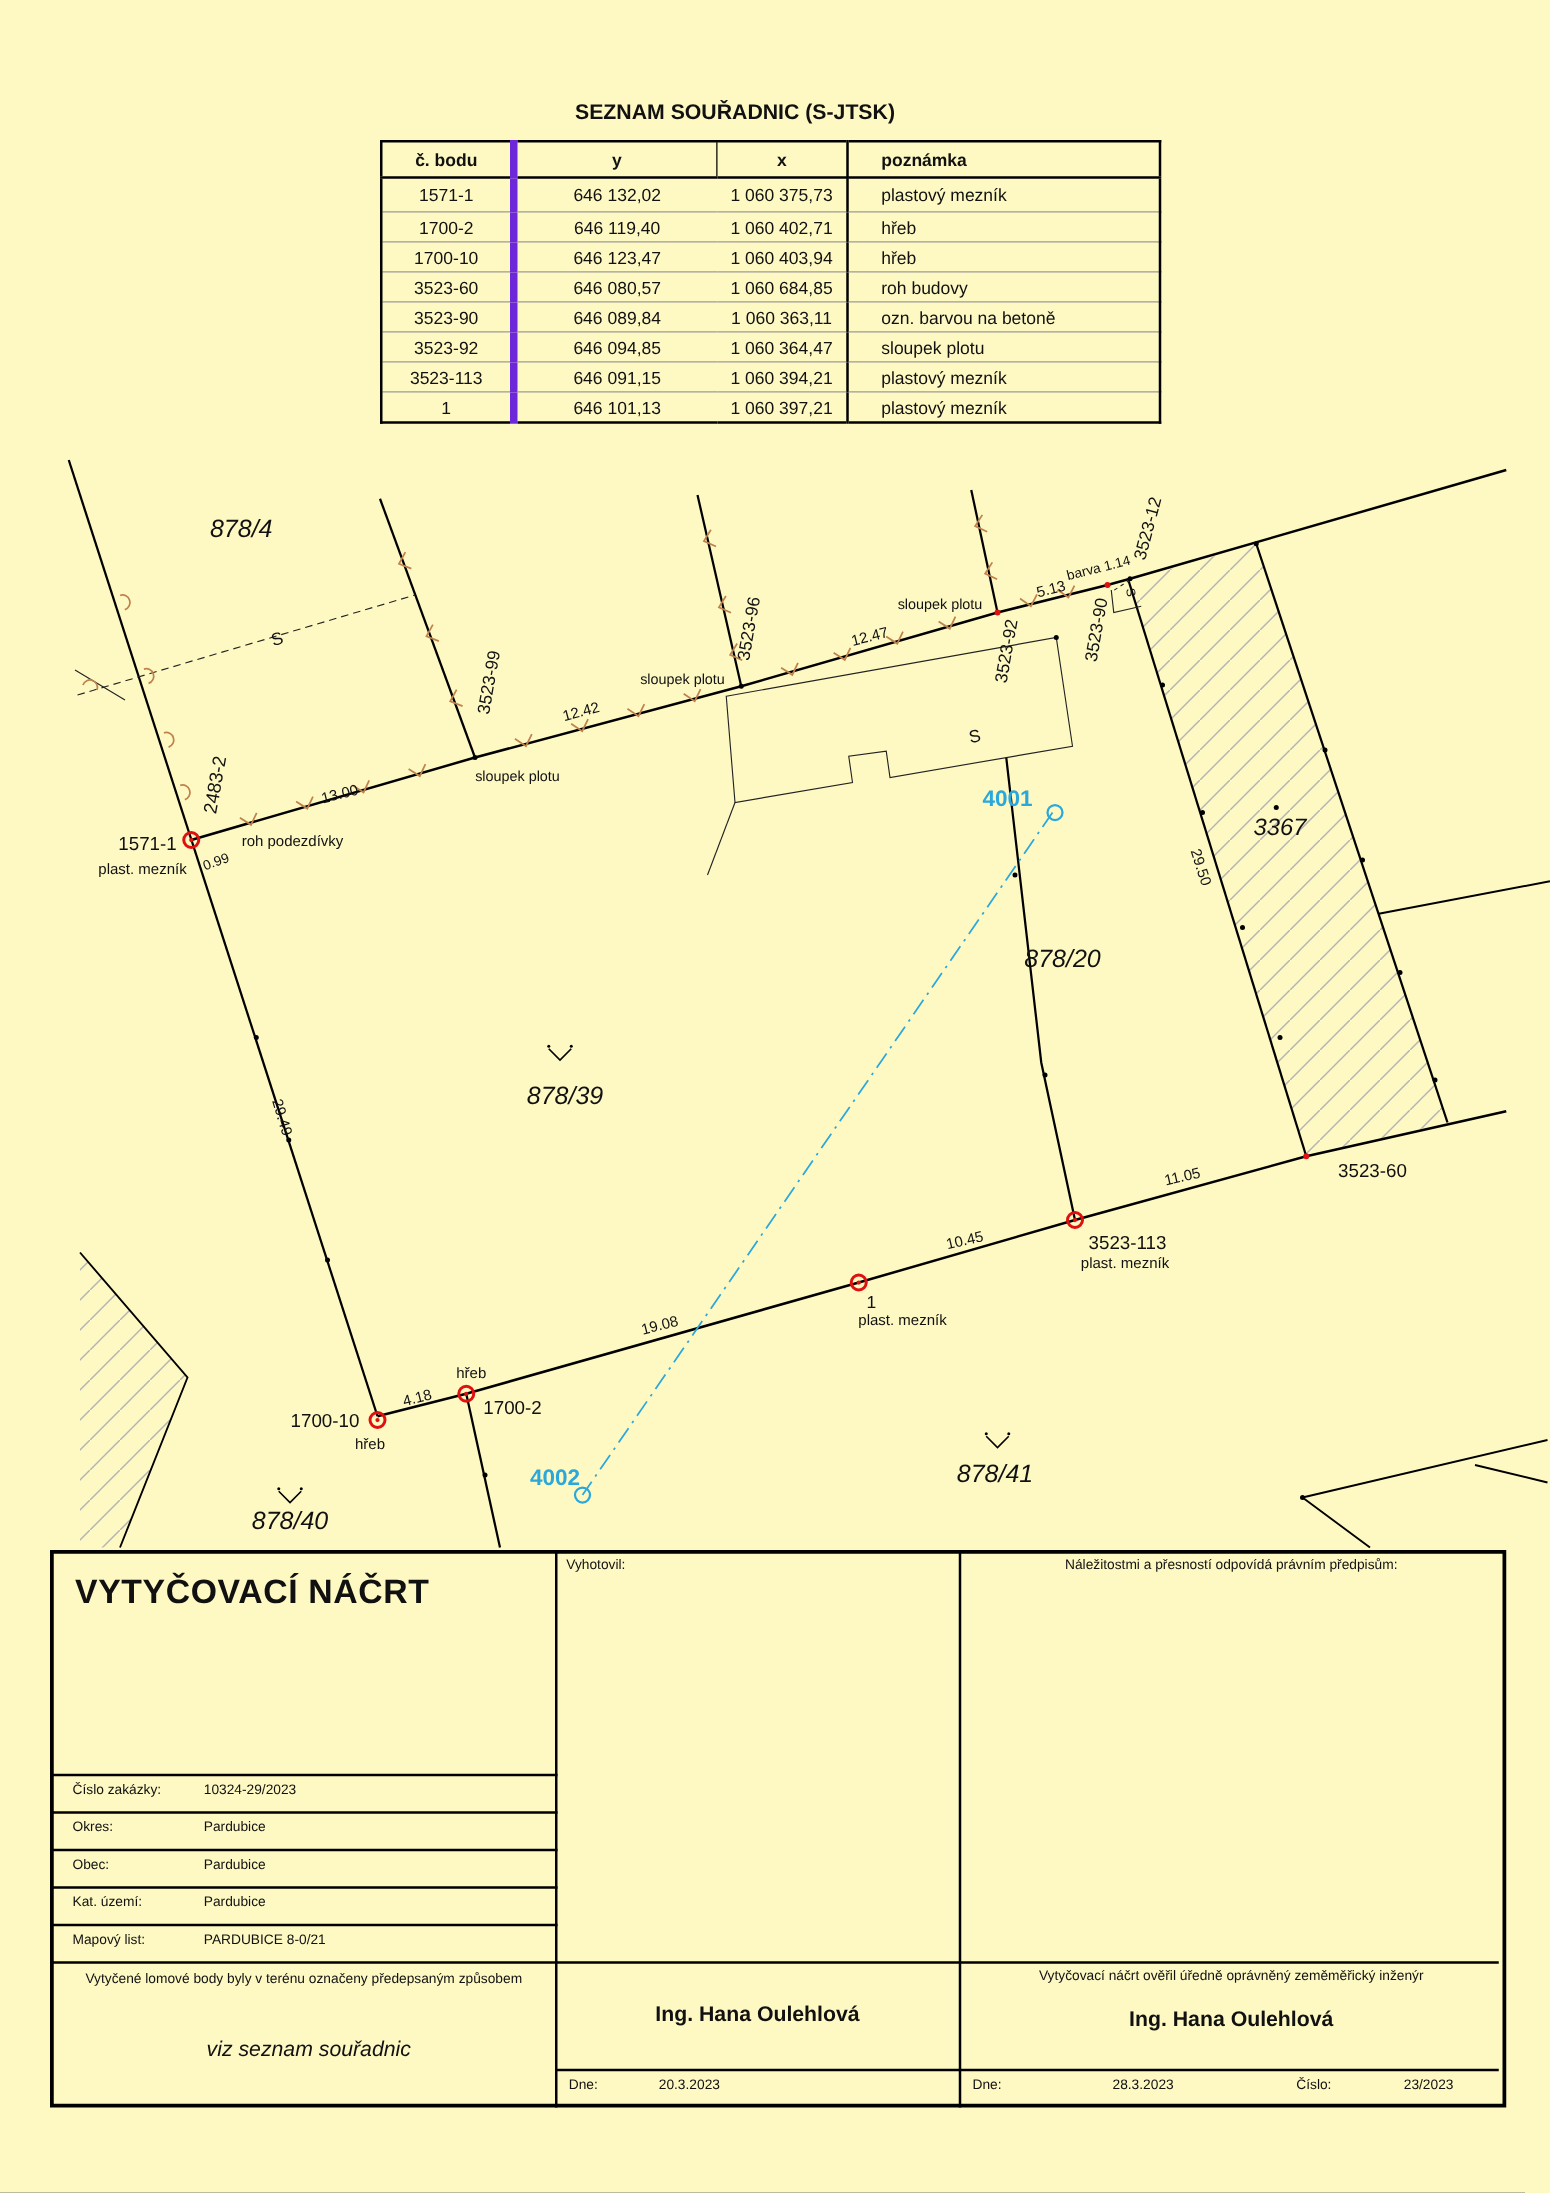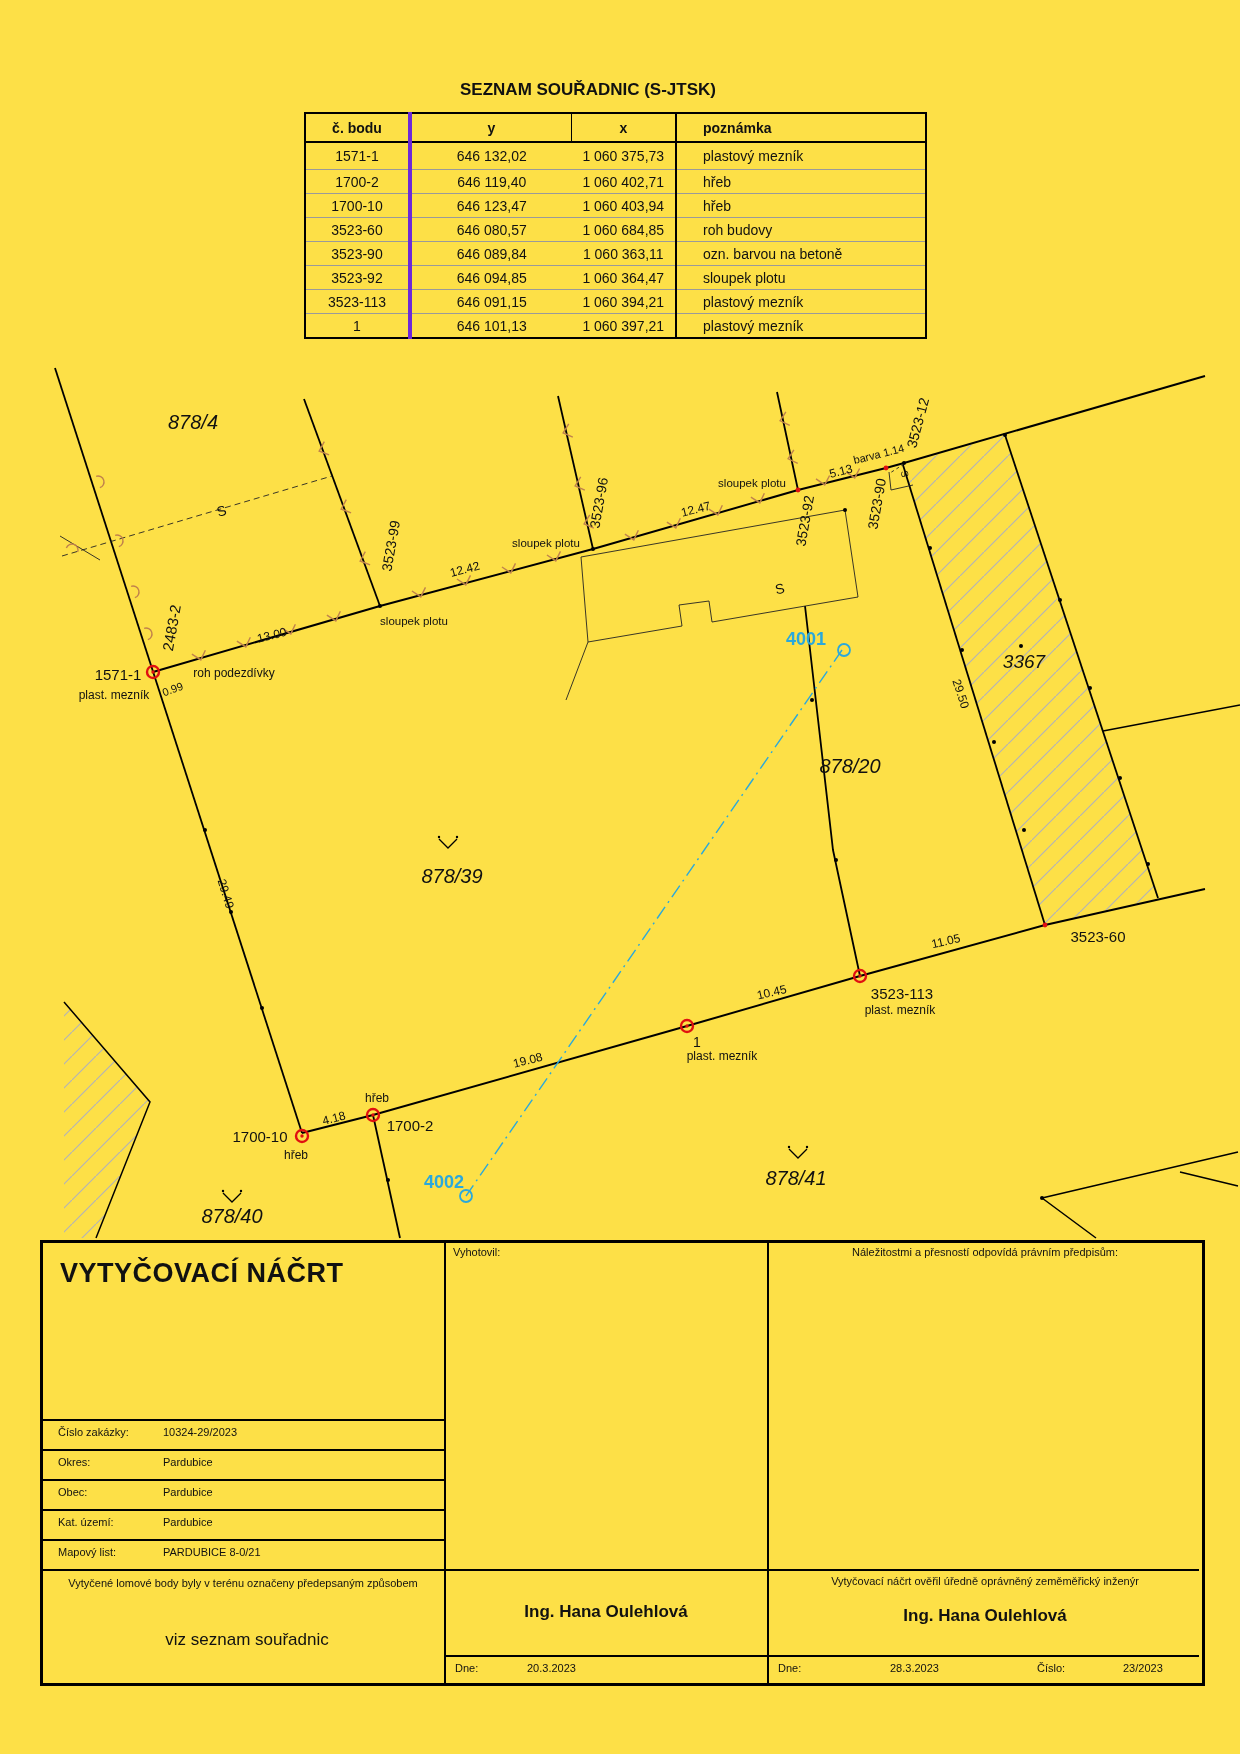--- a/index.html
+++ b/index.html
@@ -1,25 +1,25 @@
 <!DOCTYPE html>
 <html><head>
 <meta charset="utf-8">
 <style>
   html,body{margin:0;padding:0;background:#888;}
-  .page{position:relative;width:1240px;height:1754px;background:#fde047;margin:0 auto;
+  .page{position:relative;width:1240px;height:1754px;background:#fef9c3;margin:0 auto;
         font-family:"Liberation Sans",sans-serif;color:#111;overflow:hidden;}
   
   .tbl-title{position:absolute;left:304px;top:80px;width:568px;text-align:center;
              font-size:17px;font-weight:bold;}
   table.coords{position:absolute;left:304px;top:112px;width:568px;border-collapse:collapse;
                border:2.5px solid #000;table-layout:fixed;font-size:14px;}
   table.coords th,table.coords td{padding:0 6px;height:23px;overflow:hidden;white-space:nowrap;}
   table.coords thead th{font-weight:bold;height:27px;border-bottom:2.5px solid #000;}
-  table.coords .c0{width:90px;text-align:center;border-right:4px solid #6d28d9;}
+  table.coords .c0{width:90px;text-align:center;border-right:6px solid #6d28d9;}
   table.coords .c1{width:147px;text-align:center;}
   table.coords thead .c1{border-right:1.2px solid #000;}
   table.coords .c2{width:91px;text-align:center;border-right:2px solid #000;}
   table.coords .c3{width:216px;text-align:left;padding-left:26px;}
   table.coords tbody tr+tr td{border-top:1px solid #9a9a9a;}
   table.coords tbody tr:first-child td{border-top:1px solid #9a9a9a;height:26px;}
   
   svg.map{position:absolute;left:0;top:0;font-family:"Liberation Sans",sans-serif;}
   
   .tb-line{position:absolute;background:#000;}
@@ -282,21 +282,21 @@
     <div class="tb-text" style="left:58px;top:1456px;">Okres:</div>
     <div class="tb-text" style="left:163px;top:1456px;">Pardubice</div>
     <div class="tb-text" style="left:58px;top:1486px;">Obec:</div>
     <div class="tb-text" style="left:163px;top:1486px;">Pardubice</div>
     <div class="tb-text" style="left:58px;top:1516px;">Kat. území:</div>
     <div class="tb-text" style="left:163px;top:1516px;">Pardubice</div>
     <div class="tb-text" style="left:58px;top:1546px;">Mapový list:</div>
     <div class="tb-text" style="left:163px;top:1546px;">PARDUBICE 8-0/21</div>
 
     <div class="tb-small" style="left:43px;top:1577px;width:400px;text-align:center;">Vytyčené lomové body byly v terénu označeny předepsaným způsobem</div>
-    <div class="tb-big" style="left:43px;top:1630px;width:408px;">viz seznam souřadnic</div>
+    <div class="tb-big" style="left:43px;top:1630px;width:408px;font-style:italic;">viz seznam souřadnic</div>
 
     <div class="tb-text" style="left:453px;top:1246px;">Vyhotovil:</div>
     <div class="tb-name" style="left:446px;top:1602px;width:320px;">Ing. Hana Oulehlová</div>
     <div class="tb-text" style="left:455px;top:1662px;">Dne:</div>
     <div class="tb-text" style="left:527px;top:1662px;">20.3.2023</div>
 
     <div class="tb-text" style="left:770px;top:1246px;width:430px;text-align:center;">Náležitostmi a přesností odpovídá právním předpisům:</div>
     <div class="tb-small" style="left:770px;top:1575px;width:430px;text-align:center;">Vytyčovací náčrt ověřil úředně oprávněný zeměměřický inženýr</div>
     <div class="tb-name" style="left:770px;top:1606px;width:430px;">Ing. Hana Oulehlová</div>
     <div class="tb-text" style="left:778px;top:1662px;">Dne:</div>

